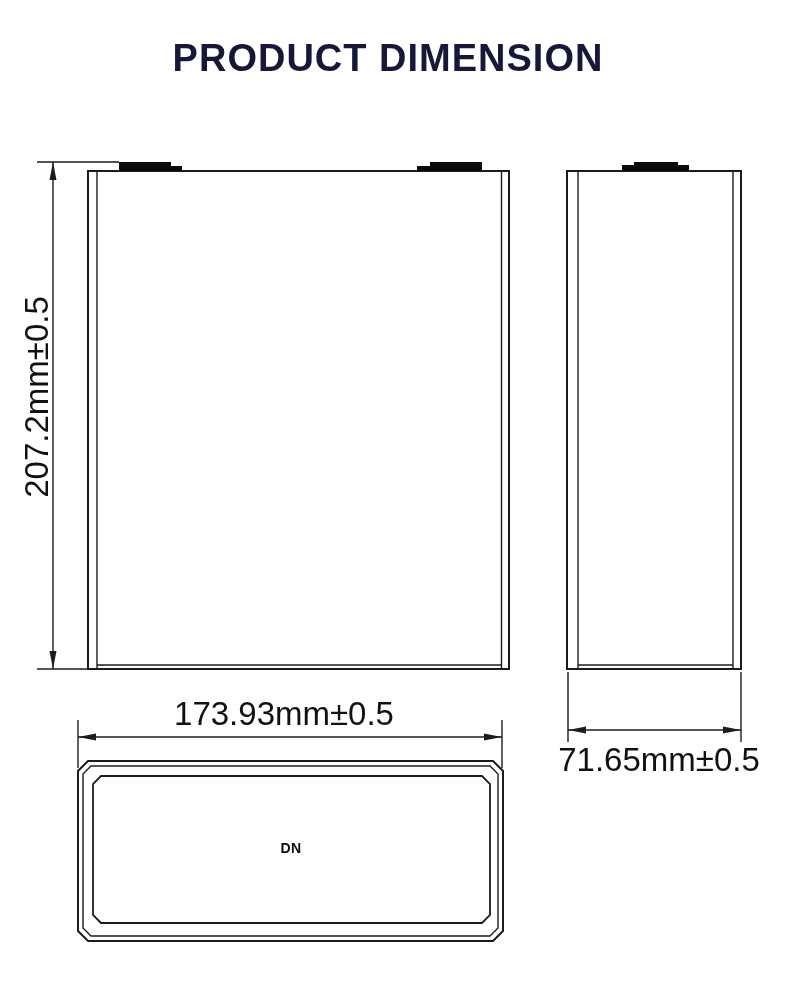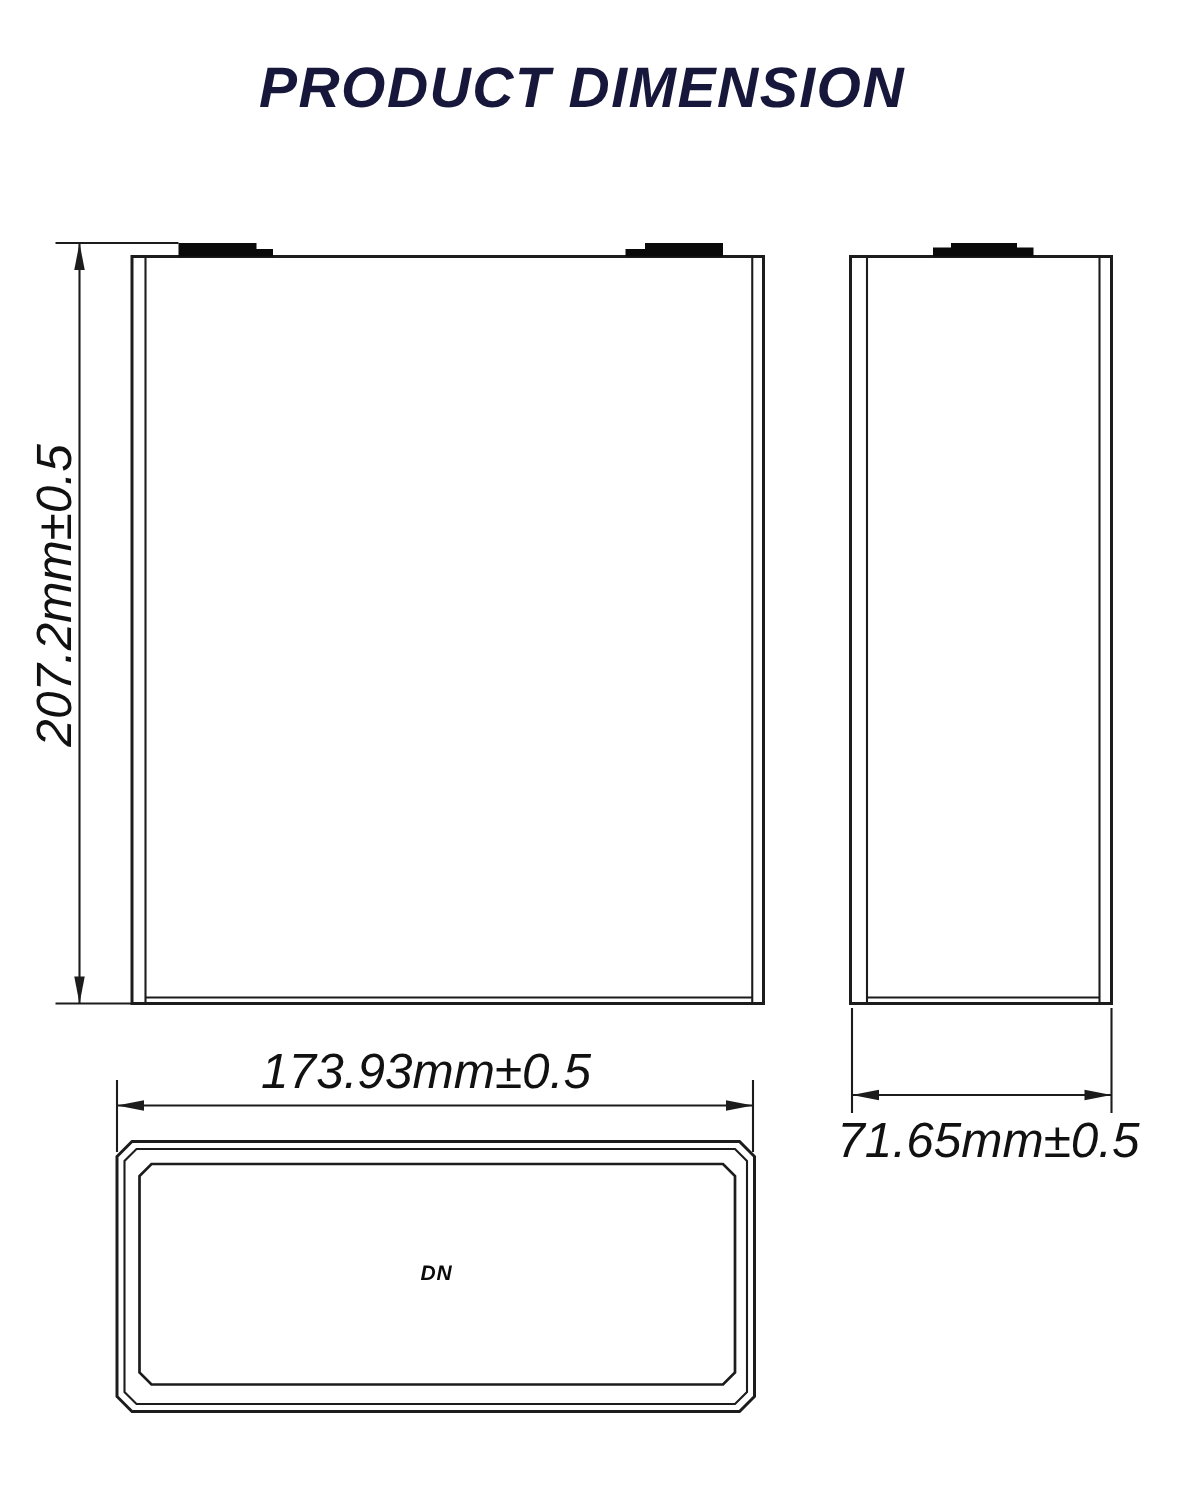--- a/index.html
+++ b/index.html
@@ -7,21 +7,20 @@
     padding: 0;
     background: #ffffff;
   }
   .page {
     position: relative;
     width: 774px;
     height: 1000px;
     background: #ffffff;
     overflow: hidden;
     font-family: "Liberation Sans", sans-serif;
-    font-style: italic;
   }
   svg { display: block; }
   .title-text {
     font-family: "Liberation Sans", "DejaVu Sans", sans-serif;
     font-size: 38px;
     font-weight: bold;
     letter-spacing: 1px;
     fill: #17173b;
   }
   .dim-text {

